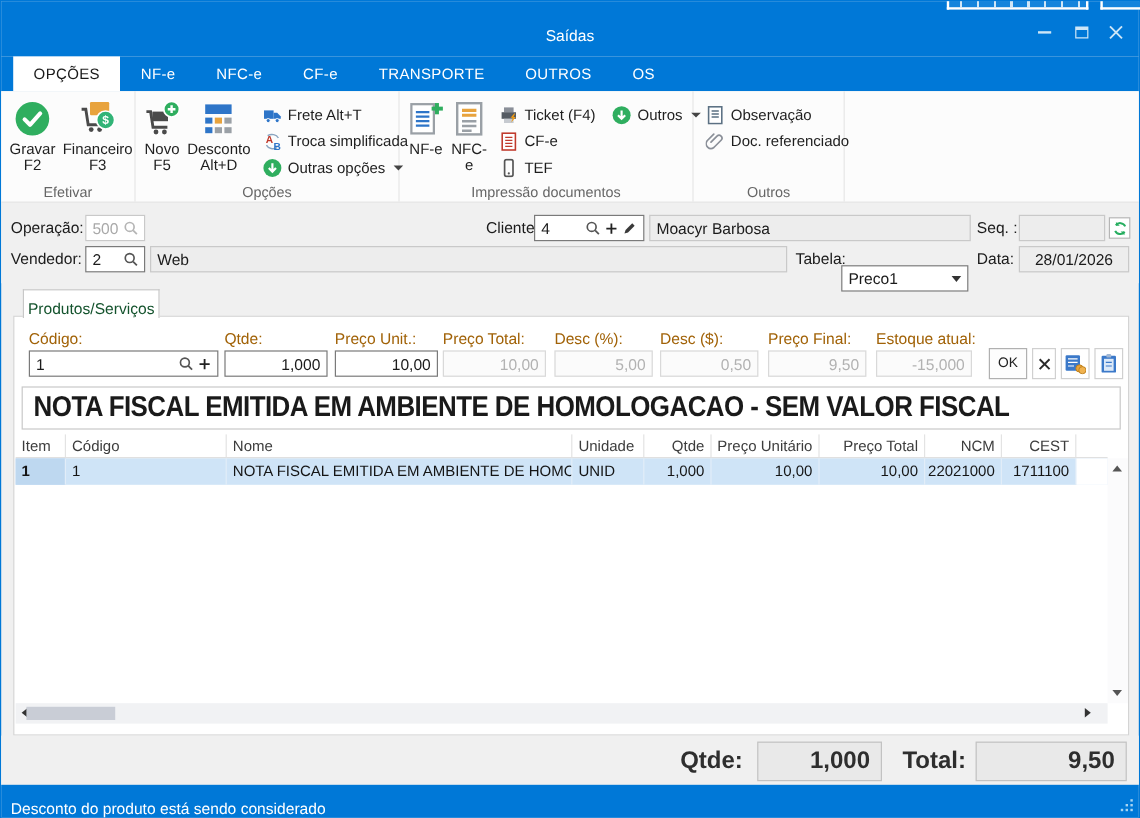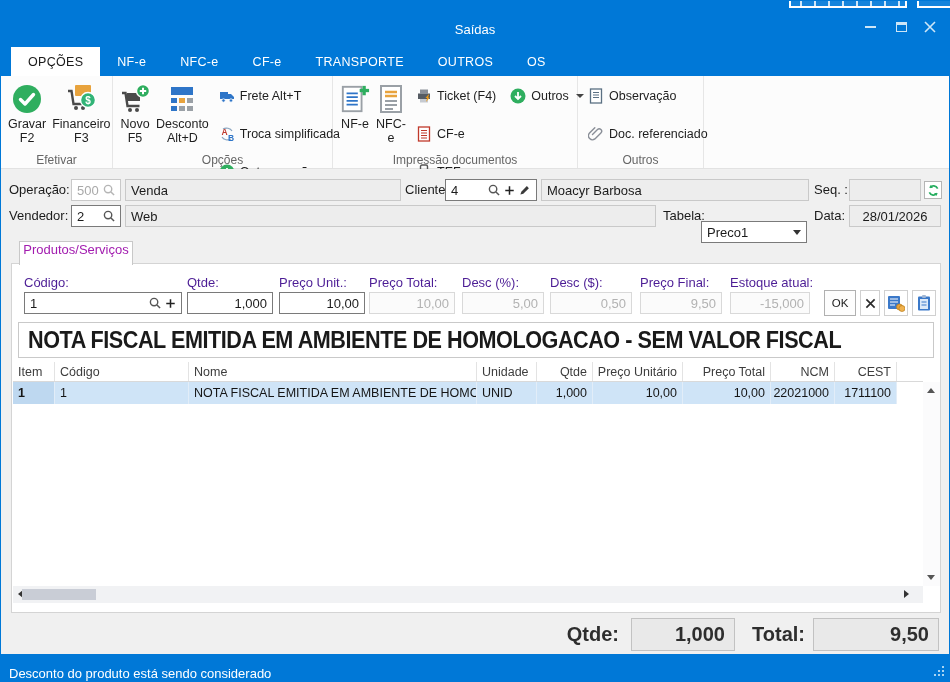--- a/index.html
+++ b/index.html
@@ -24,41 +24,41 @@
   .tabstrip { position:absolute; top:46px; left:0; right:0; height:29px; background:#0078d7; display:flex; padding-left:10px; }
   .rtab { display:flex; align-items:center; padding:0 17px; color:#fff; font-size:12.5px; letter-spacing:.3px; }
   .rtab.active { background:#fff; color:#1a1a1a; }
 
   
   .ribbon { position:absolute; top:75px; left:0; right:0; height:93px; background:#fcfcfc; border-bottom:1px solid #e2e2e2; display:flex; }
   .rgroup { position:relative; border-right:1px solid #e6e6e6; height:100%; padding:5px 2px 17px 4px; display:flex; align-items:flex-start; }
   .rcaption { position:absolute; left:0; right:0; bottom:1px; text-align:center; font-size:12px; color:#666; }
   .bigbtn { display:flex; flex-direction:column; align-items:center; font-size:12.5px; color:#1e1e1e; line-height:14px; padding:3px 3px 0 3px; text-align:center; }
   .bicon { width:30px; height:30px; margin-bottom:3px; }
-  .smallcol { display:flex; flex-direction:column; gap:22px; margin-left:7px; padding-top:7px; }
+  .smallcol { display:flex; flex-direction:column; gap:6px; margin-left:7px; padding-top:7px; }
   .smallrow { display:flex; align-items:center; gap:14px; }
   .smallitem { display:flex; align-items:center; gap:5px; font-size:12.5px; color:#1e1e1e; height:16px; white-space:nowrap; }
   .sicon { width:16px; height:16px; flex:0 0 auto; }
   .caret { width:0; height:0; border-left:4px solid transparent; border-right:4px solid transparent; border-top:4px solid #444; margin-left:2px; }
   .rright { margin-left:auto; display:flex; flex-direction:column; align-items:flex-end; gap:6px; padding:10px 10px 0 0; }
 
   
   .formbar { position:absolute; top:168px; left:0; right:0; height:67px; background:#f0f0f0; }
   .flabel { position:absolute; font-size:13px; color:#1b1b1b; line-height:22px; height:22px; white-space:nowrap; }
   .fld { position:absolute; height:22px; border:1px solid #7a7a7a; background:#fff; font-size:13px; color:#1b1b1b; display:flex; align-items:center; padding:0 5px; }
   .fld.ro { background:#ededed; border-color:#c9c9c9; }
   .fld.dis { border-color:#c9c9c9; color:#a9a9a9; }
   .fic { display:flex; align-items:center; margin-left:auto; gap:4px; }
   .selcaret { width:0; height:0; border-left:4px solid transparent; border-right:4px solid transparent; border-top:5px solid #333; margin-left:auto; }
   .sqbtn { position:absolute; border:1px solid #b5b5b5; background:#fff; display:flex; align-items:center; justify-content:center; }
 
   
-  .ptab { position:absolute; left:18px; top:240px; width:114px; height:24px; background:#fff; border:1px solid #c8c8c8; border-bottom:none; color:#a21caf; font-size:13px; display:flex; align-items:flex-start; justify-content:center; z-index:2; }
+  .ptab { position:absolute; left:18px; top:240px; width:114px; height:24px; background:#fff; border:1px solid #c8c8c8; border-bottom:none; color:#14532d; font-size:13px; display:flex; align-items:flex-end; justify-content:center; z-index:2; }
   .panel { position:absolute; left:10px; top:262px; width:930px; height:350px; background:#fff; border:1px solid #d4d4d4; }
-  .plabel { position:absolute; font-size:13px; color:#4c1d95; white-space:nowrap; }
+  .plabel { position:absolute; font-size:13px; color:#a16207; white-space:nowrap; }
   .pfld { position:absolute; height:22px; border:1px solid #7a7a7a; background:#fff; font-size:13px; color:#1b1b1b; display:flex; align-items:center; padding:0 5px; top:28px; }
   .pfld.num { justify-content:flex-end; }
   .pfld.dis { border-color:#d9d9d9; background:#fbfbfb; color:#b2b2b2; }
   .pbtn { position:absolute; top:26px; height:26px; border:1px solid #b0b0b0; background:#fdfdfd; display:flex; align-items:center; justify-content:center; font-size:11.5px; color:#222; }
   .banner { position:absolute; left:6px; top:58px; width:916px; height:36px; border:1px solid #c9c9c9; display:flex; align-items:center; padding-left:9px; overflow:hidden; }
   .banner-text { font-size:24px; font-weight:700; color:#1a1a1a; white-space:nowrap; transform:scaleX(.90); transform-origin:left center; letter-spacing:-.5px; }
 
   .thead { position:absolute; left:1px; top:98px; width:910px; height:20px; display:flex; background:#fff; border-bottom:1px solid #d9d9d9;text-align:right; }
   .th { font-size:12.5px; color:#3d3d3d; padding:0 5px; display:flex; align-items:center; border-right:1px solid #e3e3e3; overflow:hidden; white-space:nowrap; }
   .th.num { justify-content:flex-end; }
@@ -281,23 +281,20 @@
     <div class="flabel" style="left:8px;top:10px">Operação:</div>
     <div class="fld dis" style="left:70px;top:10px;width:50px">
       <span>500</span>
       <span class="fic">
           <svg width="12" height="12" viewBox="0 0 13 13">
             <circle cx="5.5" cy="5.5" r="4" stroke="#b5b5b5" stroke-width="1.5" fill="none"></circle>
             <path d="M8.6 8.6L12 12" stroke="#b5b5b5" stroke-width="1.6"></path>
           </svg>
         </span>
     </div>
-    <div class="fld ro" style="left:124px;top:10px;width:276px">
-      <span>Venda</span>
-    </div>
     <div class="flabel" style="left:404px;top:10px">Cliente:</div>
     <div class="fld" style="left:444px;top:10px;width:92px">
       <span>4</span>
       <span class="fic">
         <svg width="12" height="12" viewBox="0 0 13 13">
             <circle cx="5.5" cy="5.5" r="4" stroke="#555" stroke-width="1.5" fill="none"></circle>
             <path d="M8.6 8.6L12 12" stroke="#555" stroke-width="1.6"></path>
           </svg>
         <svg width="11" height="11" viewBox="0 0 13 13">
             <path d="M6.5 1.5v10M1.5 6.5h10" stroke="#222" stroke-width="1.8"></path>

